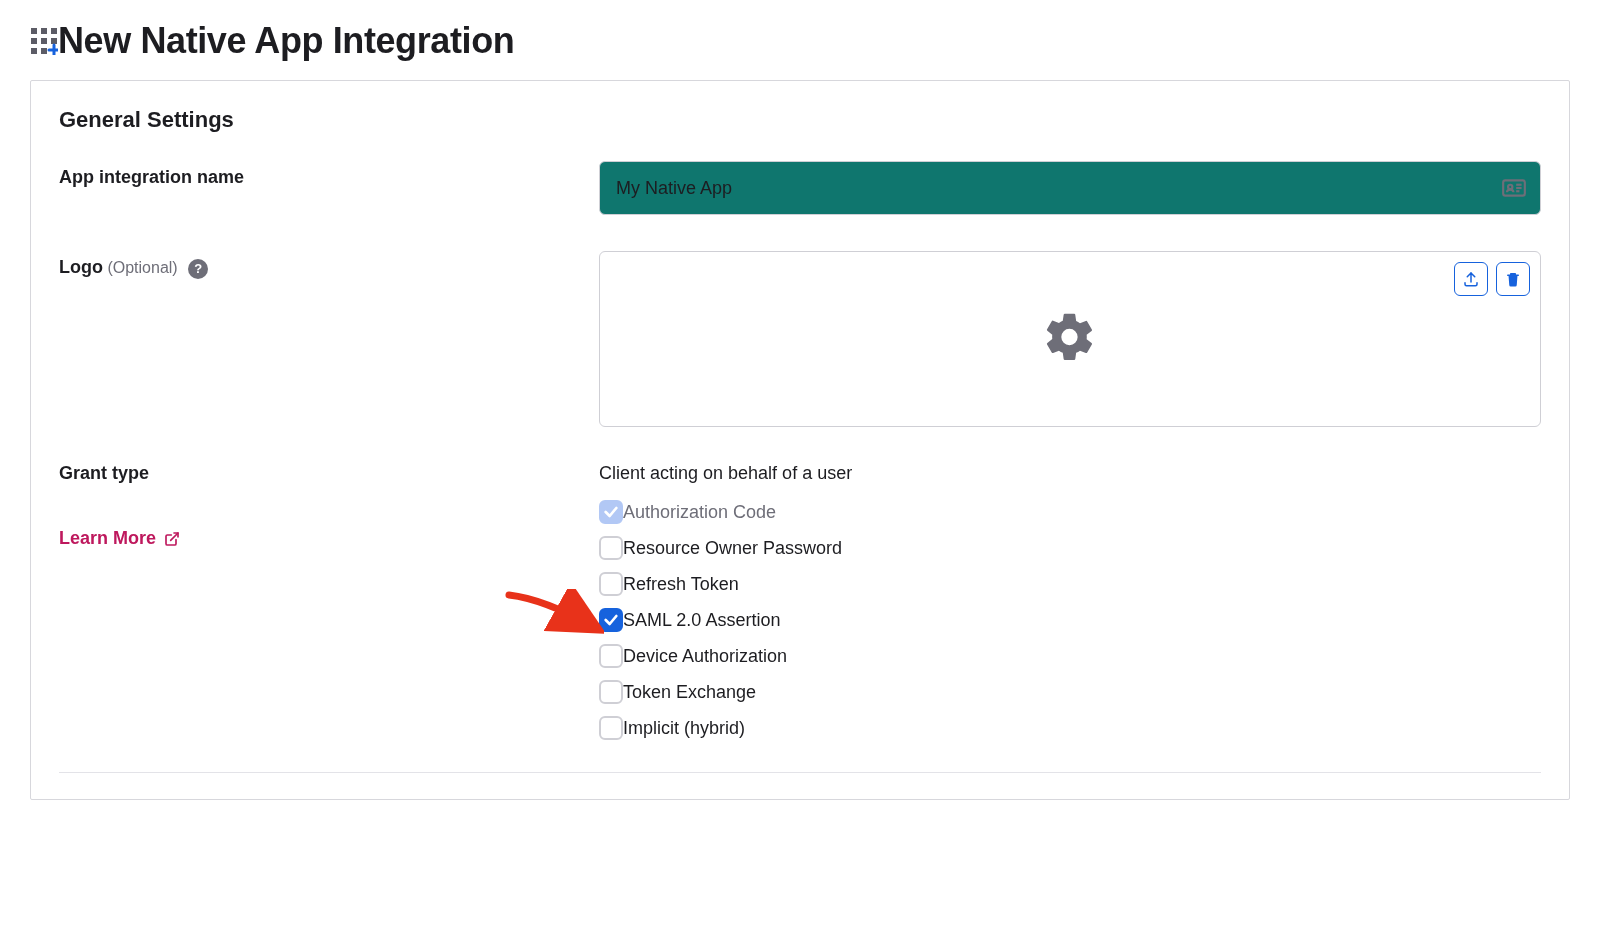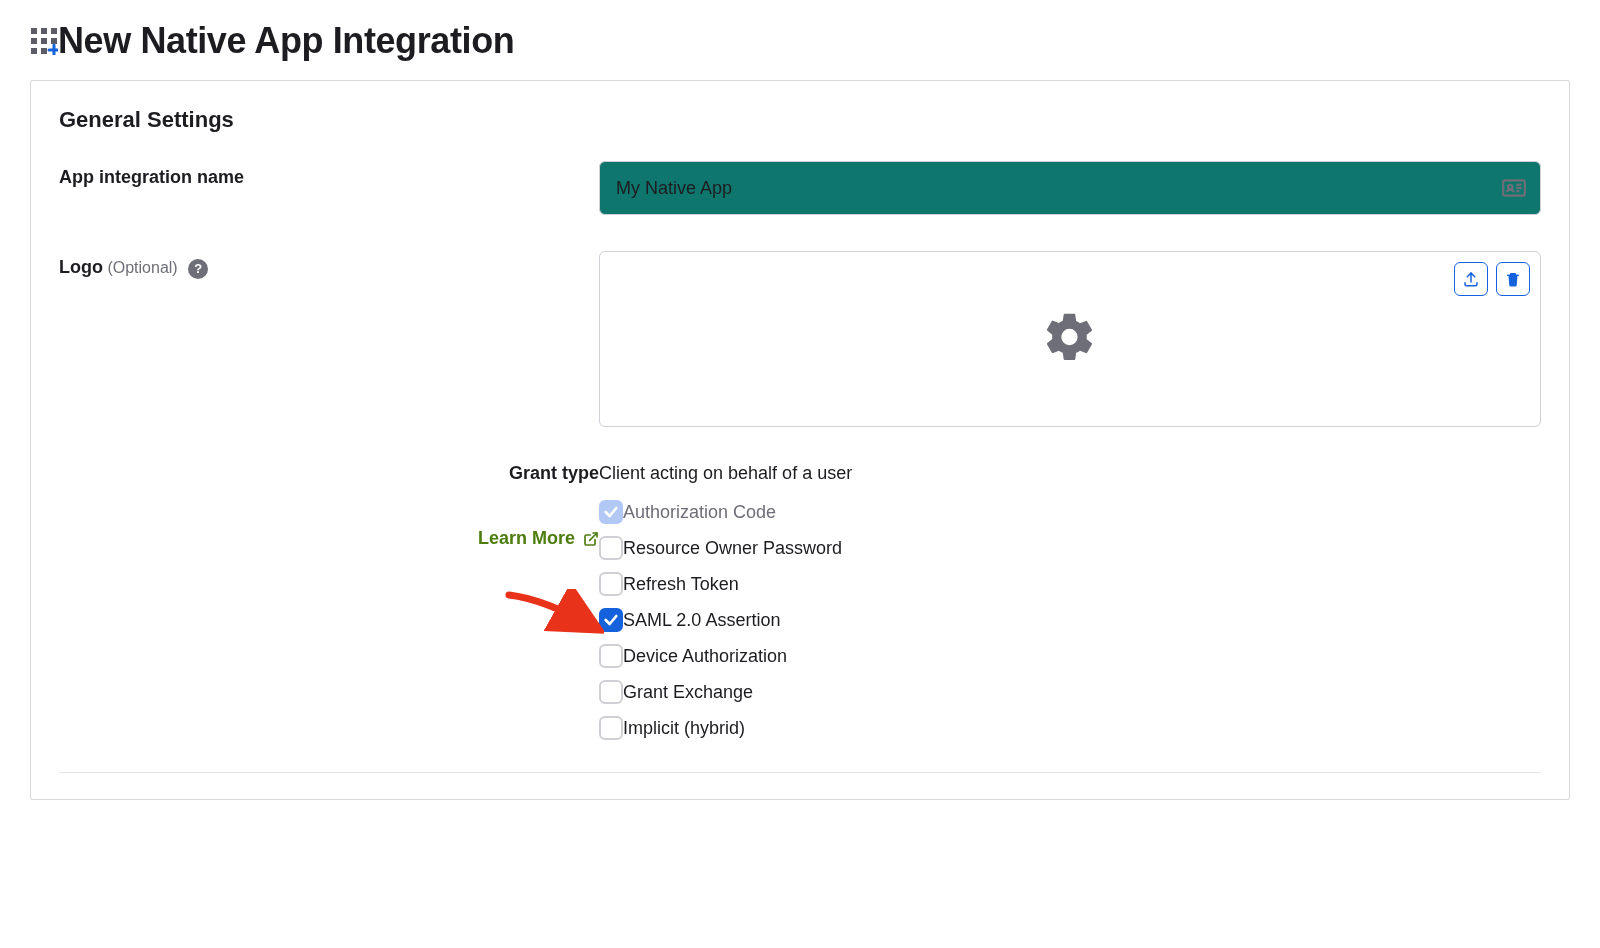--- a/index.html
+++ b/index.html
@@ -119,27 +119,26 @@
   .icon-btn svg { width: 18px; height: 18px; }
   .grant-row {
     display: flex;
     align-items: flex-start;
     margin-bottom: 26px;
     position: relative;
   }
   .grant-label-col {
     width: 540px;
     flex-shrink: 0;
-    text-align: right;
   }
   .learn-more {
     display: inline-flex;
     align-items: center;
     gap: 8px;
-    color: #4d7c0f;
+    color: #be185d;
     font-size: 18px;
     font-weight: 600;
     text-decoration: none;
     margin-top: 44px;
     cursor: pointer;
   }
   .learn-more svg { width: 16px; height: 16px; }
   .grant-options-col { flex: 1; }
   .grant-heading {
     font-size: 18px;
@@ -294,21 +293,21 @@
               </svg>
             </div>
             <span class="chk-label">SAML 2.0 Assertion</span>
           </div>
           <div class="chk-row">
             <div class="chk "></div>
             <span class="chk-label">Device Authorization</span>
           </div>
           <div class="chk-row">
             <div class="chk "></div>
-            <span class="chk-label">Grant Exchange</span>
+            <span class="chk-label">Token Exchange</span>
           </div>
           <div class="chk-row">
             <div class="chk "></div>
             <span class="chk-label">Implicit (hybrid)</span>
           </div>
         </div>
     </div>
 
     <div class="annotation-arrow">
       <svg viewBox="0 0 100 60">

